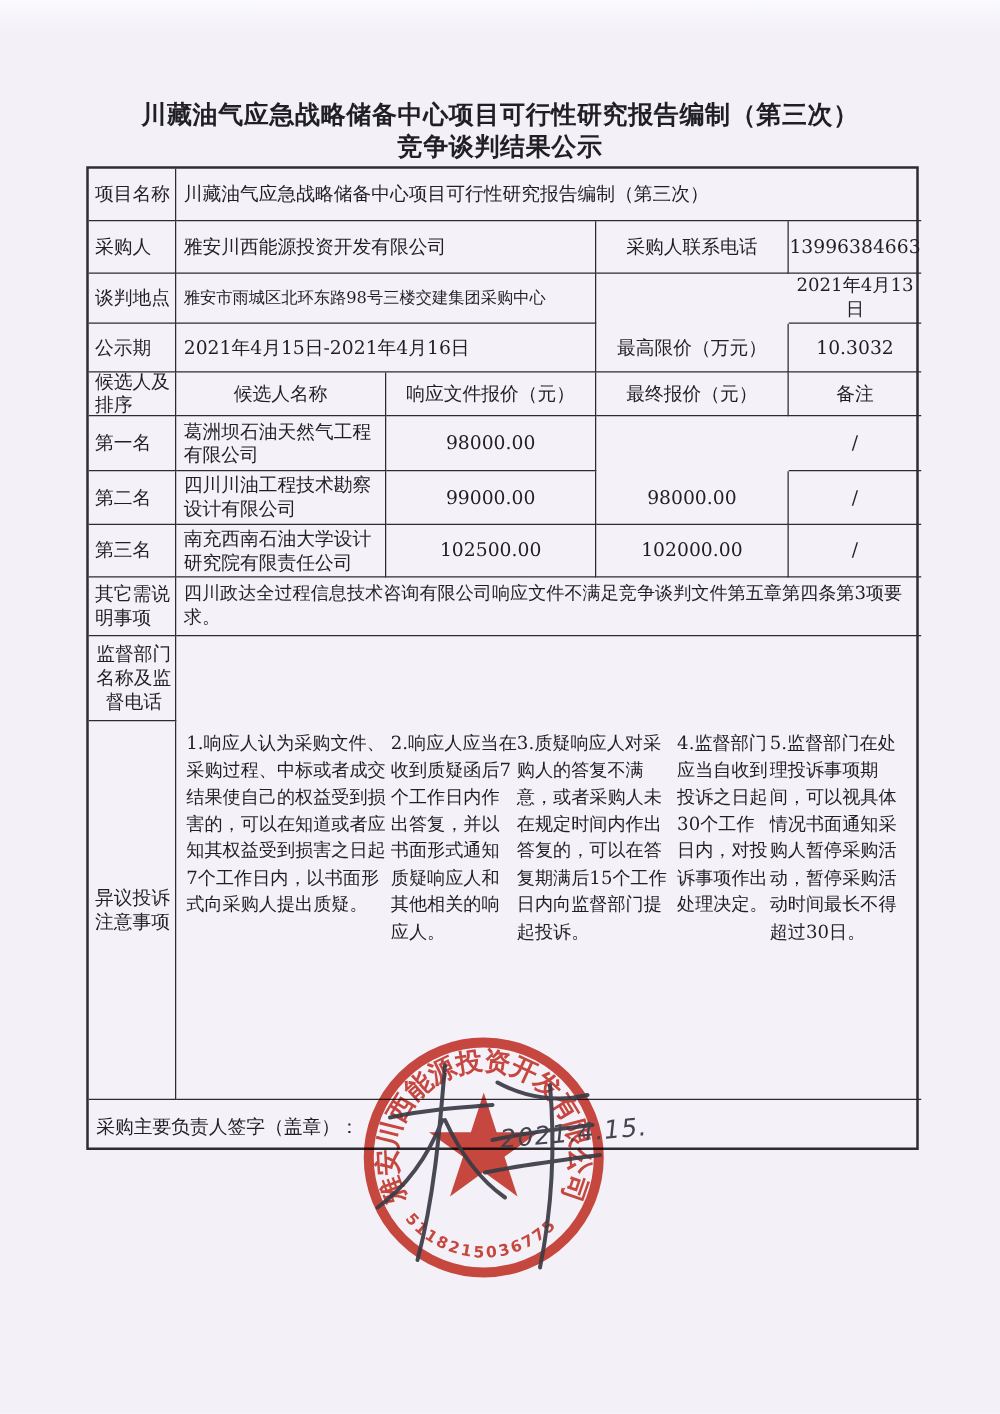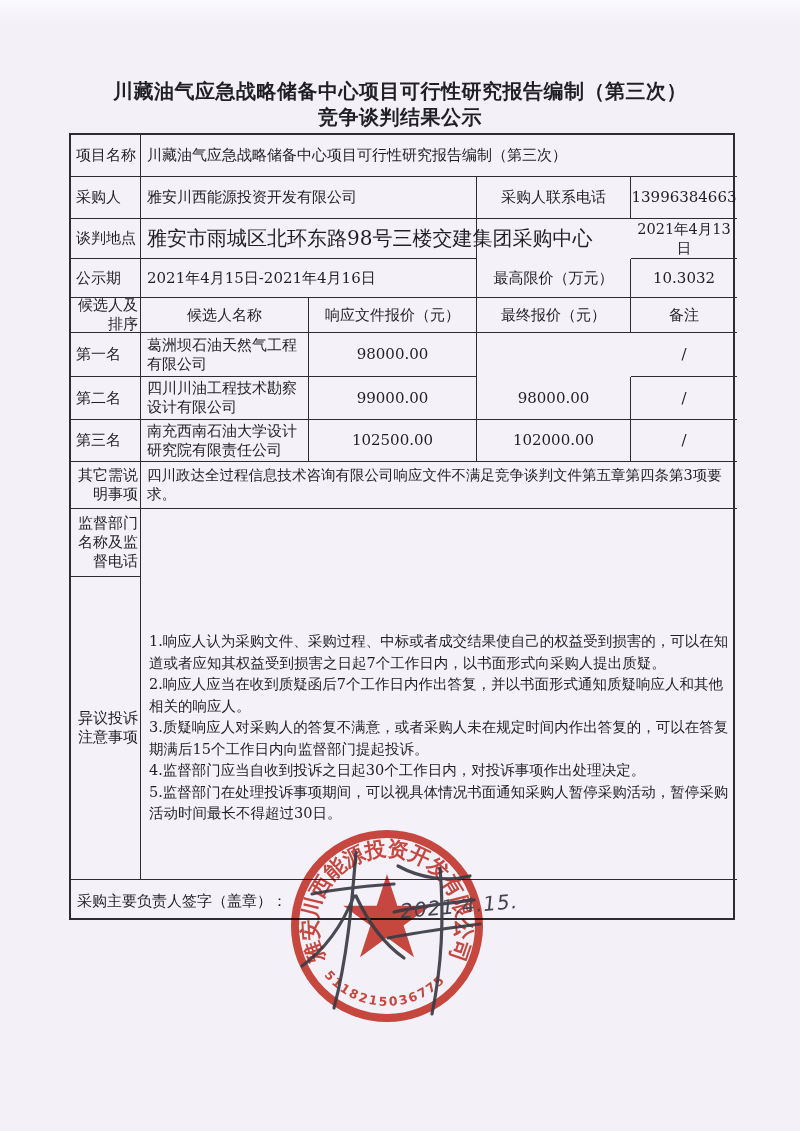--- a/index.html
+++ b/index.html
@@ -28,25 +28,25 @@
     border-right:1.5px solid #2c2c31;
     border-bottom:1.5px solid #2c2c31;
     display:flex; align-items:center;
     font-size:15px; line-height:19px;
     padding:2px 4px 2px 6px;
     overflow:visible;
   }
   .cell.nbr { border-right:none; }
   .cell.nbb { border-bottom:none; }
   .cell.center { justify-content:center; text-align:center; padding-left:2px; padding-right:2px; }
-  .cell.lbl { padding-left:5px; padding-right:2px;text-align:right; }
-  .cell.nowrap { white-space:nowrap; font-size:20px; }
+  .cell.lbl { padding-left:5px; padding-right:2px; }
+  .cell.nowrap { white-space:nowrap; font-size:13px; }
   .cell.sm { font-size:14.5px; }
 
-  .obj-content { display:flex; flex-direction:column; justify-content:center;
+  .obj-content { display:flex; flex-direction:row; justify-content:center;
                  align-items:flex-start; padding:8px 6px 8px 8px; }
   .obj-content div { font-size:14.5px; line-height:21.5px; }
 
   .sig-row { padding-left:6px; font-size:15px; }
 
   .stamp { position:absolute; left:287px; top:826px; width:200px; height:200px;
            mix-blend-mode:multiply; opacity:0.88; }
   .signature-ink { position:absolute; left:290px; top:843px; width:215px; height:185px; }
   .hand-date {
     position:absolute; left:400px; top:894px; width:120px;

